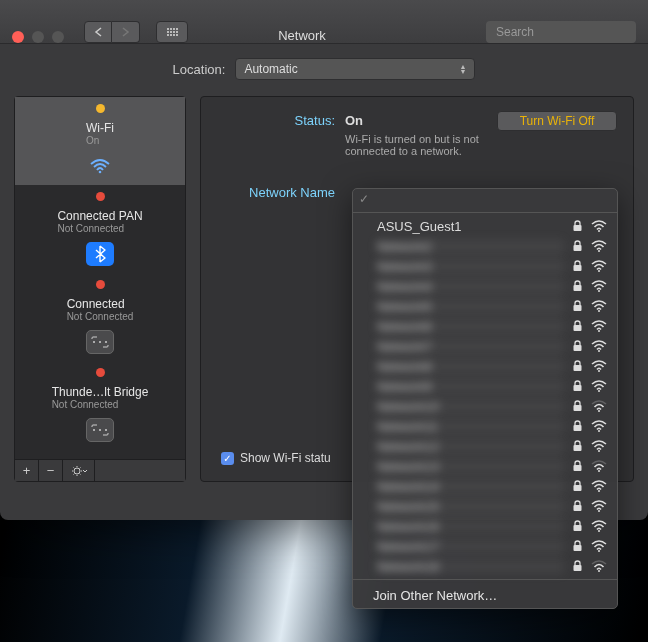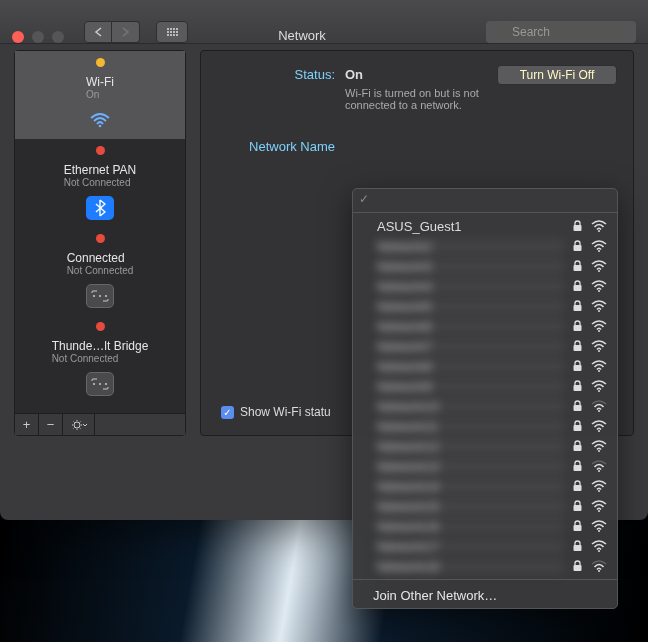--- a/index.html
+++ b/index.html
@@ -28,21 +28,21 @@
   .navbtn:last-child { border-radius: 0 4px 4px 0; border-left: none; color: #777; }
   .gridbtn {
     width: 32px; height: 22px; margin-left: 8px; background: #5a5a5c; border: 1px solid #2e2e30;
     border-radius: 4px; display: flex; align-items: center; justify-content: center; color: #bbb;
   }
   .gridicon { display: grid; grid-template-columns: repeat(4,2px); grid-template-rows: repeat(3,2px); gap: 1px; }
   .gridicon span { background: #bbb; }
   .wintitle { flex: 1; text-align: center; color: #ddd; font-size: 13px; font-weight: 500; margin-left: -70px; }
   .searchwrap {
     width: 150px; height: 22px; background: #555; border-radius: 4px;
-    display: flex; align-items: center; padding: 0 22px; gap: 4px;
+    display: flex; align-items: center; padding: 0 6px; gap: 4px;
   }
   .searchwrap input {
     flex: 1; background: transparent; border: none; outline: none; color: #ccc; font-size: 12px;
   }
   .searchwrap input::placeholder { color: #999; }
   .mag { width: 12px; height: 12px; }
   .locrow {
     display: flex; align-items: center; justify-content: center; gap: 10px;
     padding: 14px 0 10px;
   }
@@ -90,21 +90,21 @@
   .main {
     flex: 1; background: #333335; border: 1px solid #1e1e20; border-radius: 4px;
     padding: 14px 16px; position: relative; height: 386px;
   }
   .row { display:flex; gap: 10px; margin-bottom: 8px; align-items: flex-start; }
   .rlabel { width: 118px; text-align: right; color:#7dd3fc; font-size:13px; padding-top:2px; }
   .rval { flex:1; }
   .statusval { color:#ddd; font-size:13px; font-weight:600; }
   .toggle {
     width: 120px; height:20px; background:#5a5a5c; border:1px solid #2e2e30; border-radius:4px;
-    color:#fef9c3; font-size:12px; display:flex; align-items:center; justify-content:center;
+    color:#eab308; font-size:12px; display:flex; align-items:center; justify-content:center;
     margin-left: auto;
   }
   .desc { color:#aaa; font-size:11px; margin-top:4px; max-width: 240px; }
   .chk { display:flex; align-items:center; gap:6px; position:absolute; bottom:16px; left:20px; color:#ddd; font-size:12px;}
   .chkbox { width:13px; height:13px; background:#5a8dee; border-radius:3px; display:flex; align-items:center; justify-content:center; color:#fff; font-size:10px;}
   
   .ddmenu {
     position: absolute; top: 188px; left: 352px; width: 266px;
     background: rgba(58,58,60,0.97); border: 1px solid #555; border-radius: 5px;
     box-shadow: 0 8px 30px rgba(0,0,0,0.5); overflow: hidden; z-index: 100;
@@ -171,20 +171,27 @@
     <div class="wintitle">Network</div>
     <div class="searchwrap">
       <svg class="mag" viewBox="0 0 12 12">
           <circle cx="5" cy="5" r="3.5" stroke="#999" stroke-width="1.2" fill="none"></circle>
           <line x1="8" y1="8" x2="11" y2="11" stroke="#999" stroke-width="1.2"></line>
         </svg>
       <input placeholder="Search" style="">
     </div>
   </div>
 
+  <div class="locrow">
+    <label>Location:</label>
+    <div class="popup">
+      <span>Automatic</span>
+      <span class="stepper">▲<br>▼</span>
+    </div>
+  </div>
 
   <div class="content">
     <div class="sidebar">
       <div class="ilist" id="ilist">
           <div class="iface sel">
             <div class="statusdot on"></div>
             <div class="iinfo">
               <div class="iname">Wi-Fi</div>
               <div class="istatus">On</div>
             </div>
@@ -193,21 +200,21 @@
                 <path d="M2 6 Q11 -2 20 6" stroke="#6cb0ff" stroke-width="1.8" fill="none"></path>
                 <path d="M5 9 Q11 3 17 9" stroke="#6cb0ff" stroke-width="1.8" fill="none"></path>
                 <path d="M8 12 Q11 8 14 12" stroke="#6cb0ff" stroke-width="1.8" fill="none"></path>
                 <circle cx="11" cy="14" r="1.3" fill="#6cb0ff"></circle>
               </svg>
             </div>
           </div>
           <div class="iface">
             <div class="statusdot off"></div>
             <div class="iinfo">
-              <div class="iname">Ethernet PAN</div>
+              <div class="iname">Connected PAN</div>
               <div class="istatus">Not Connected</div>
             </div>
             <div class="iicon bt">
               <svg width="12" height="18" viewBox="0 0 12 18">
                 <path d="M6 1 L6 17 M6 1 L11 5 L2 13 M6 17 L11 13 L2 5" stroke="#fff" stroke-width="1.4" fill="none" stroke-linejoin="round"></path>
               </svg>
             </div>
           </div>
           <div class="iface">
             <div class="statusdot off"></div>

